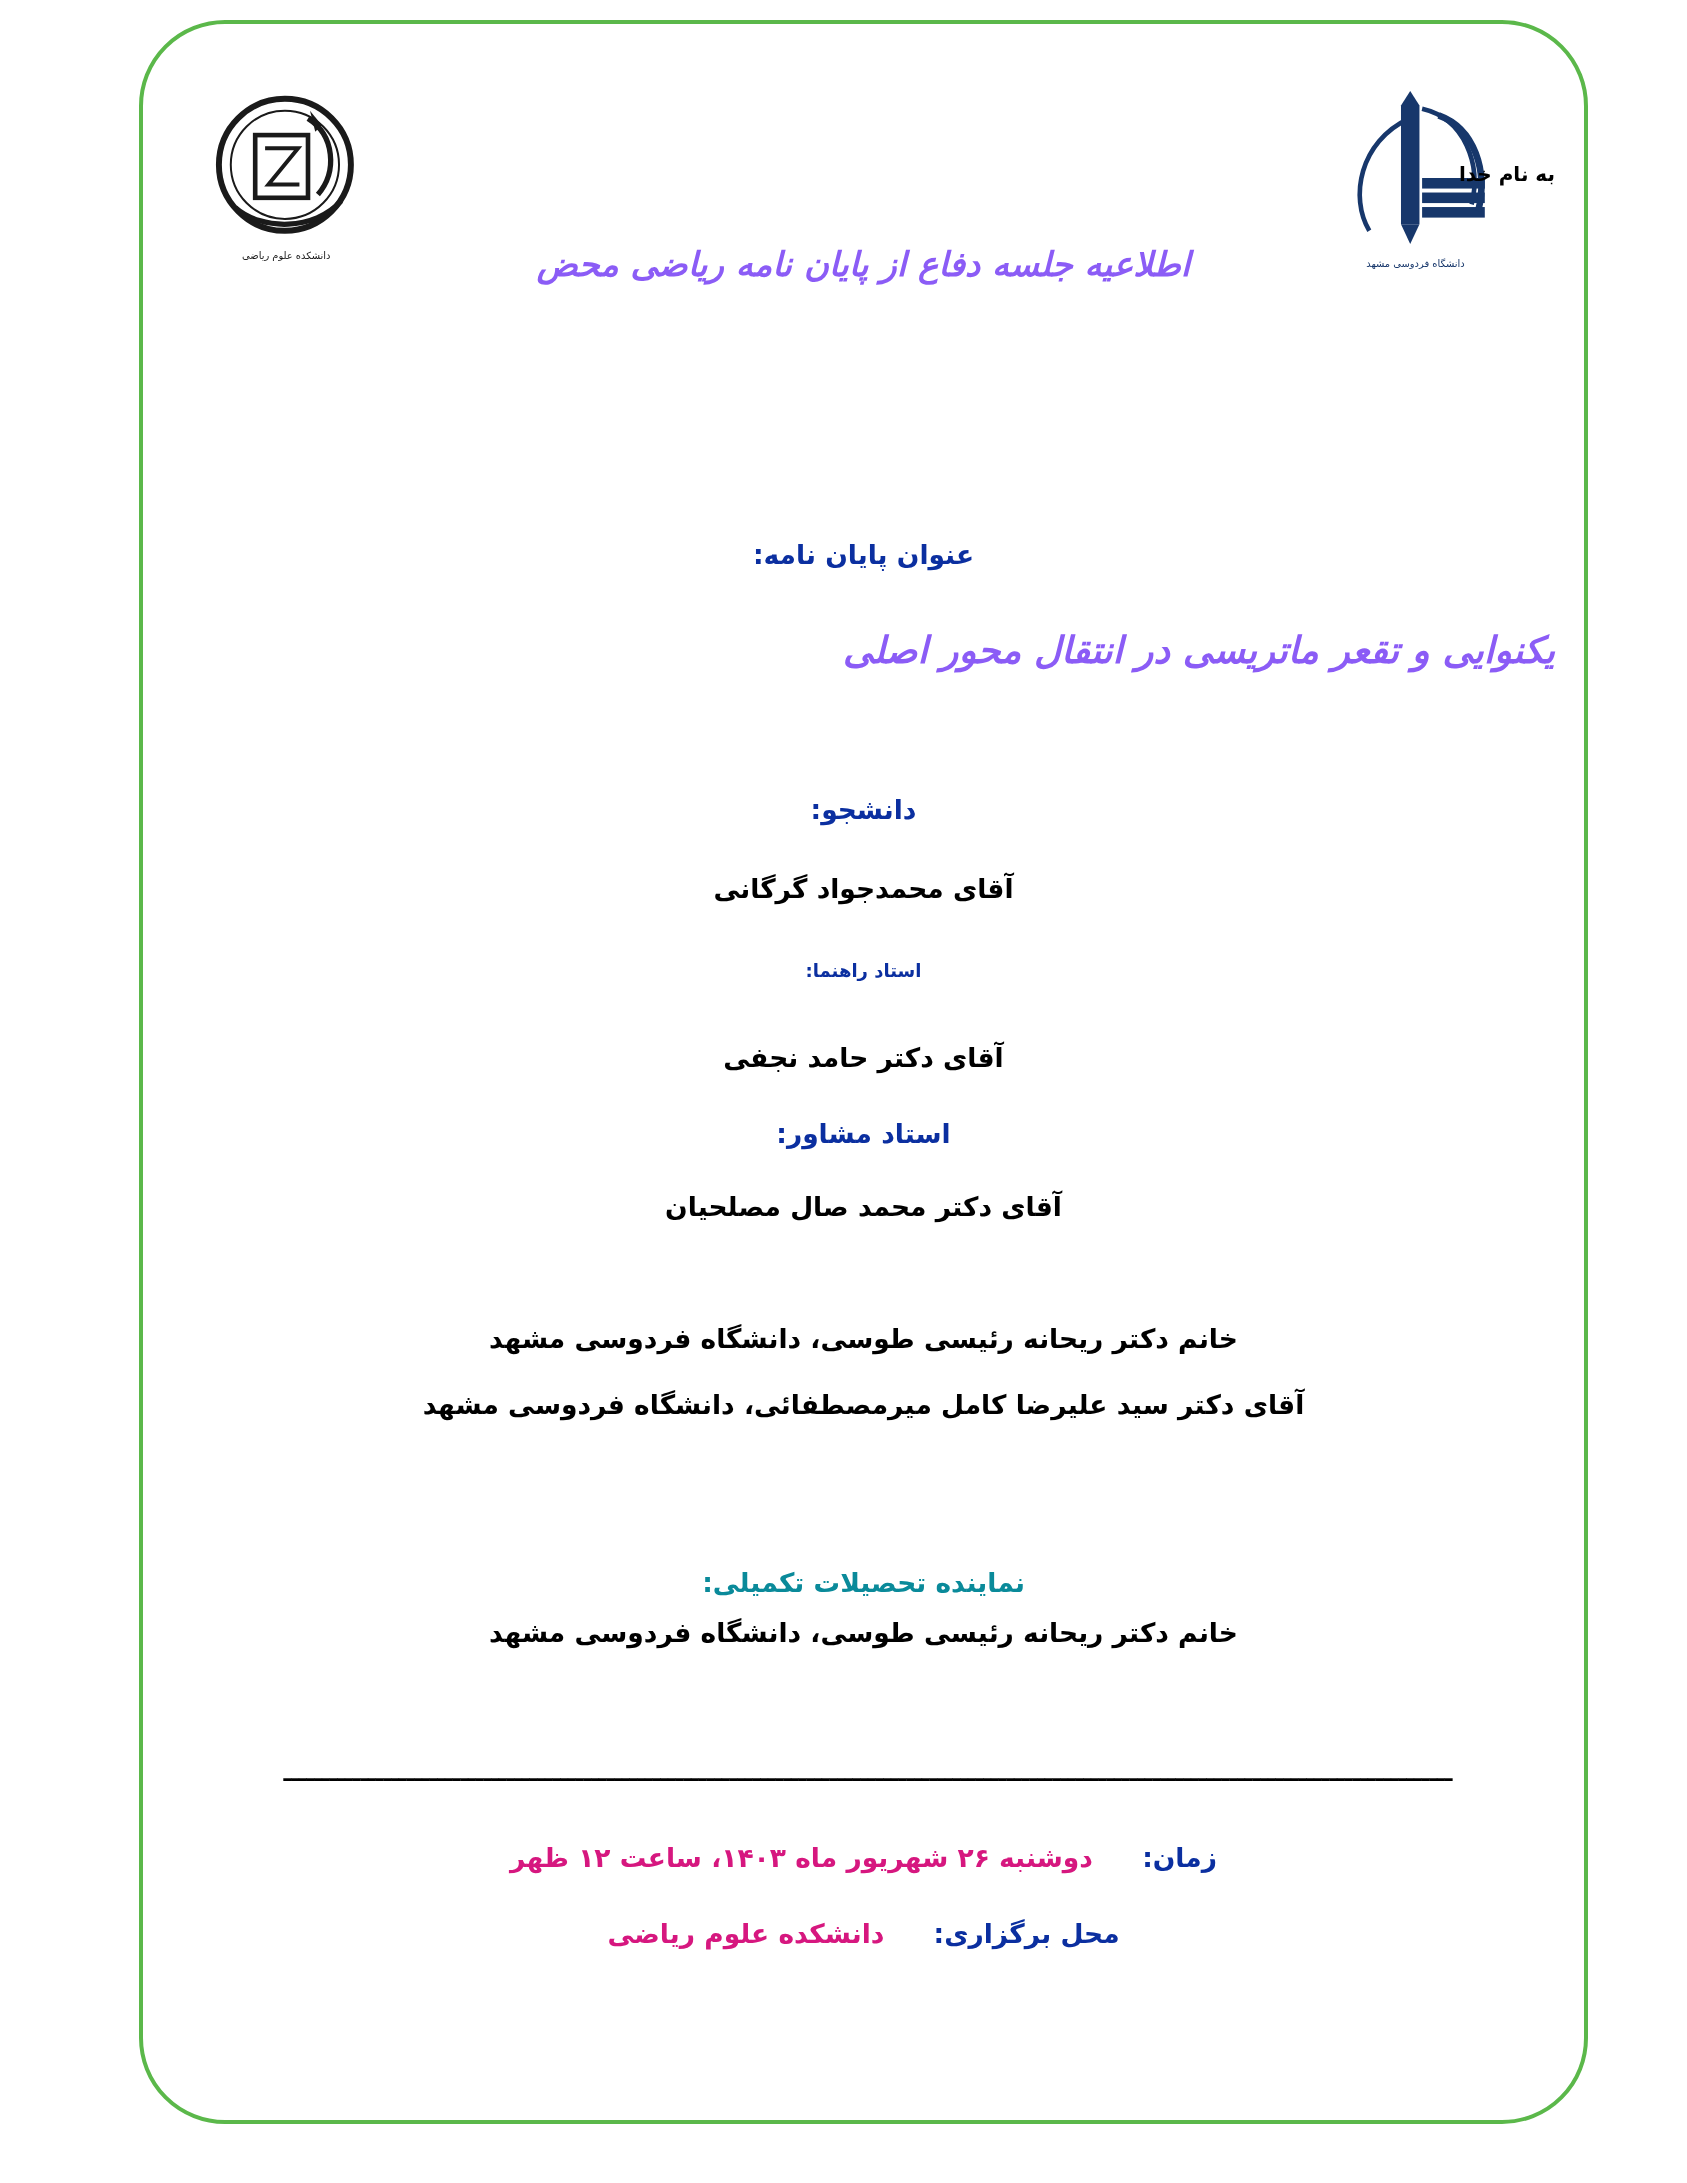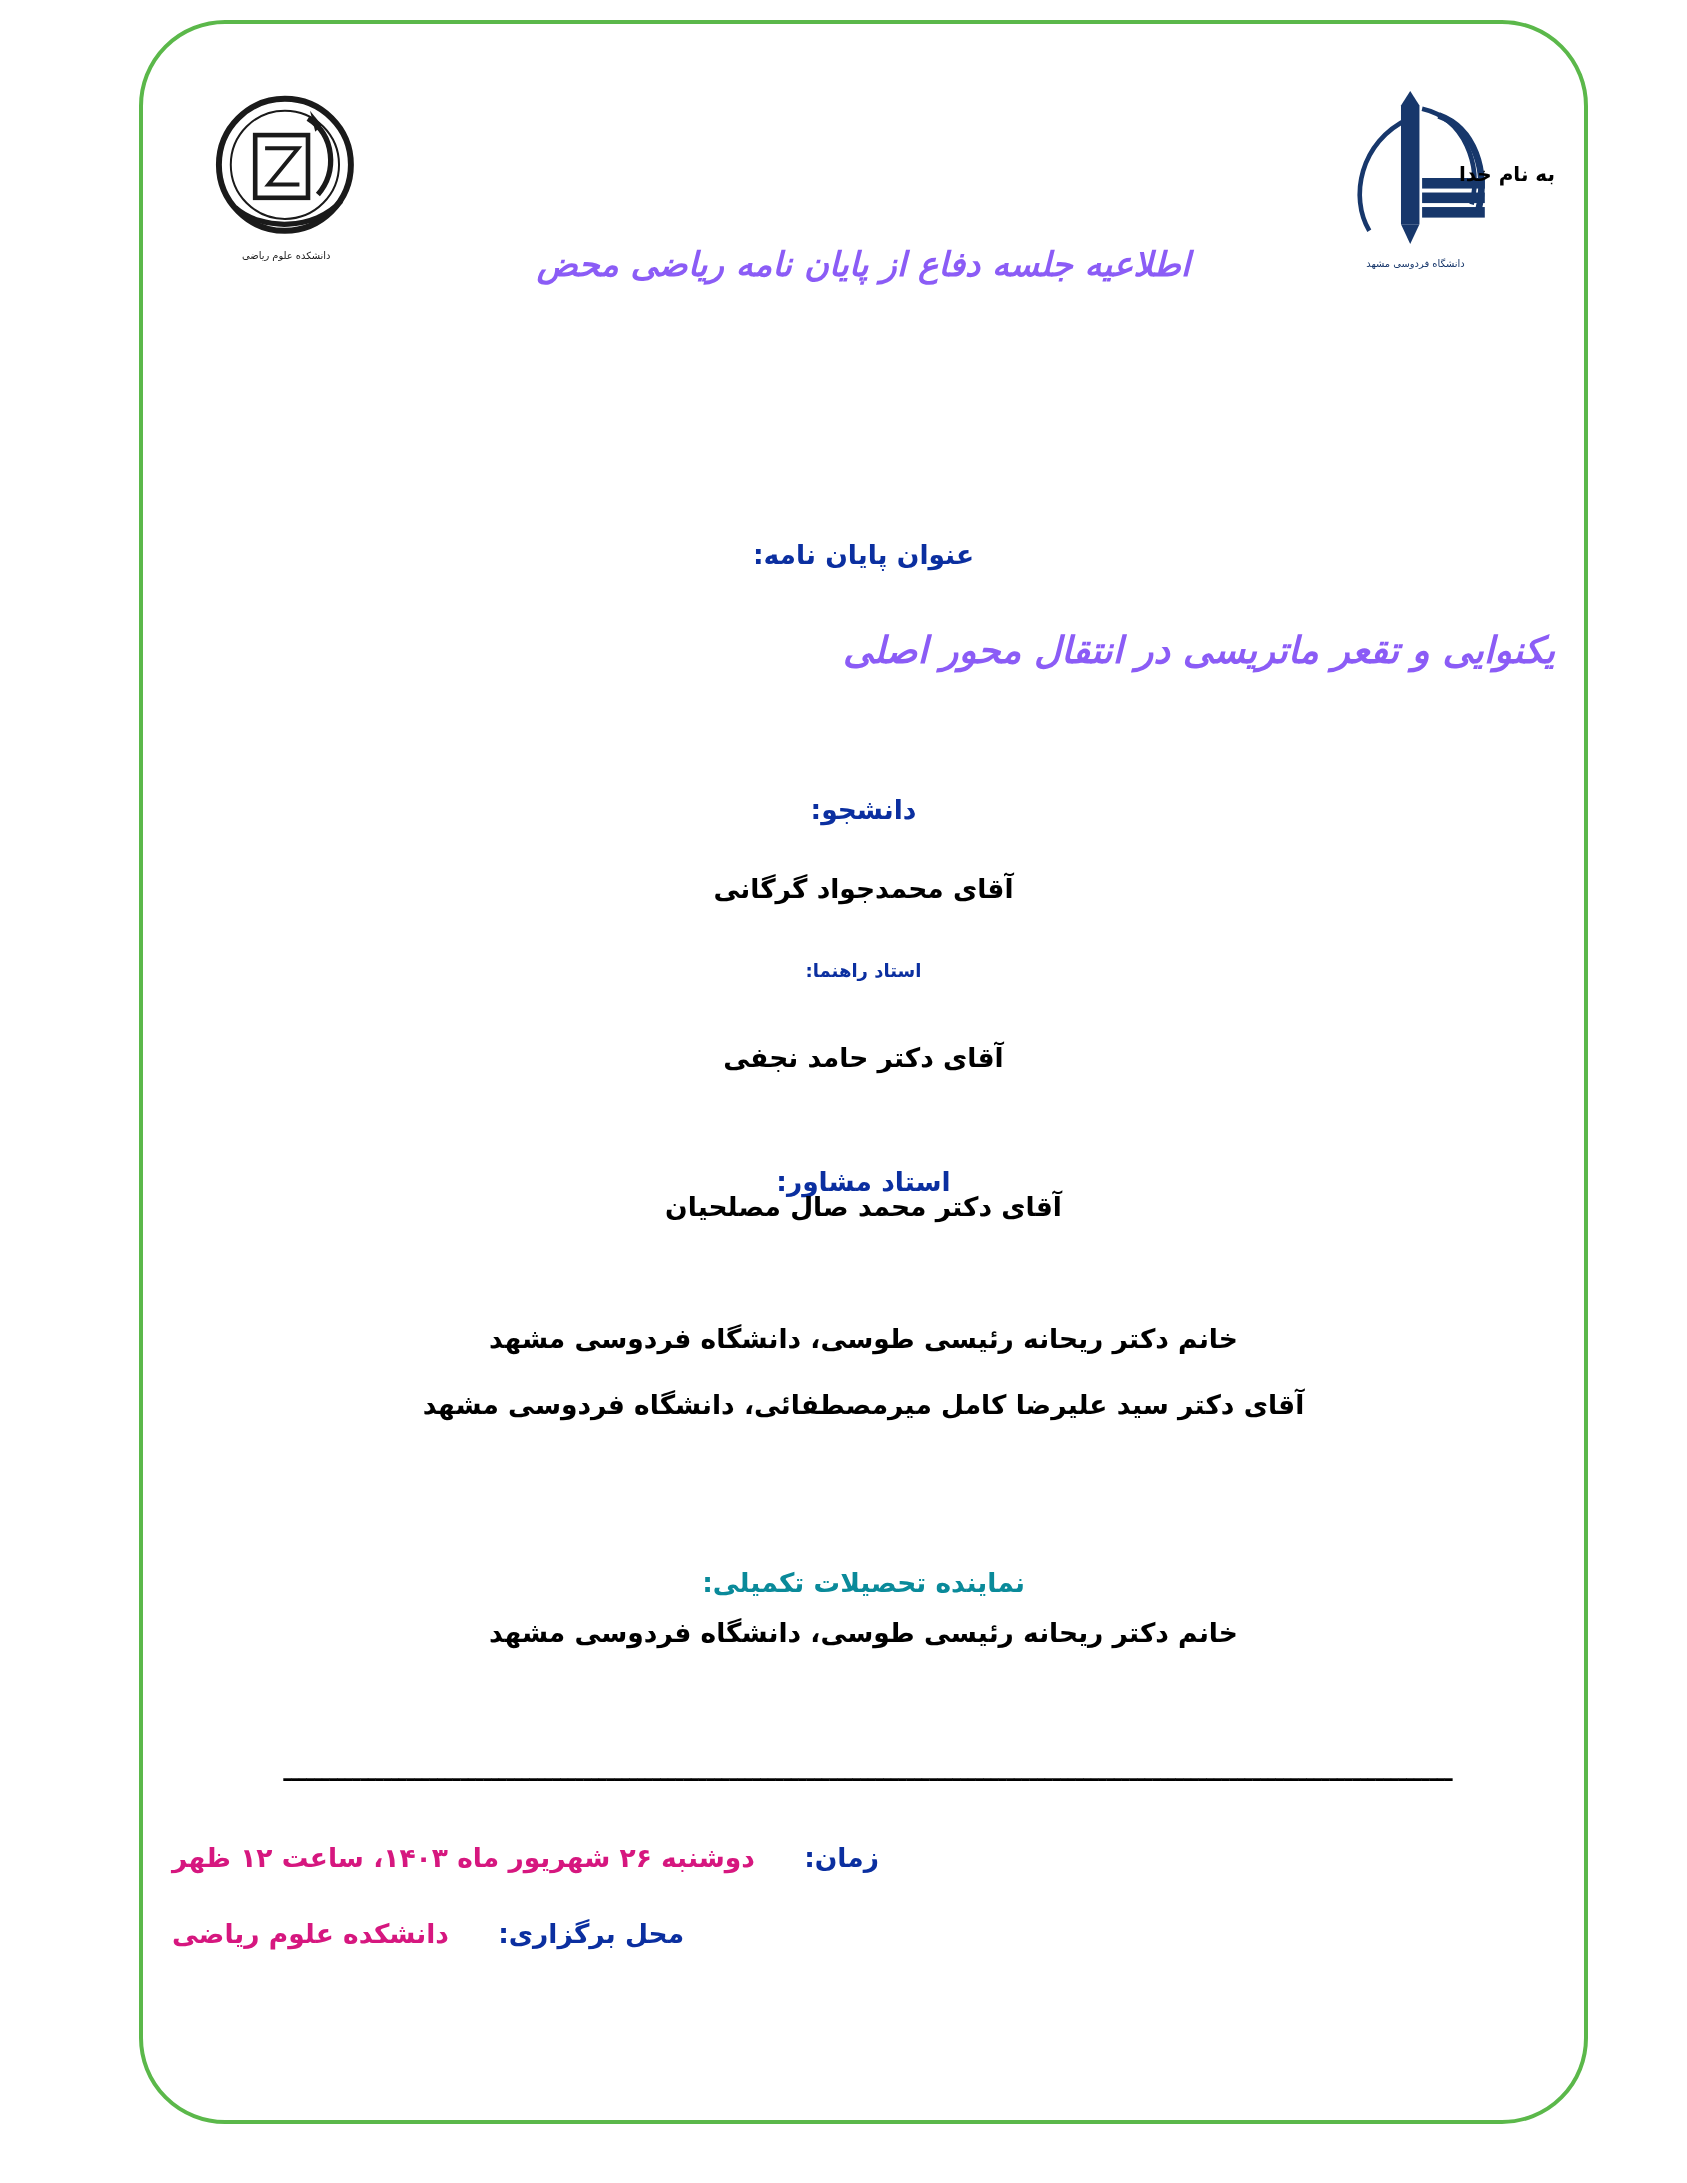--- a/index.html
+++ b/index.html
@@ -93,21 +93,21 @@
     font-size: 37px;
     color: #8b5cf6;
     font-weight: 700;
     font-family: "DejaVu Serif", serif;
     font-style: italic;
   }
   .r-student-label { top: 748px; font-size: 26.5px; }
   .r-student-value { top: 827px; font-size: 26.5px; }
   .r-sup-label { top: 914px; font-size: 18px; }
   .r-sup-value { top: 996px; font-size: 26.5px; }
-  .r-adv-label { top: 1072px; font-size: 26.5px; margin-top: 48px; }
+  .r-adv-label { top: 1072px; font-size: 26.5px; }
   .r-adv-value { top: 1145px; font-size: 26.5px; }
 
   .r-ref1 { top: 1277px; font-size: 26.5px; }
   .r-ref2 { top: 1343px; font-size: 26.5px; }
 
   .r-rep-label { top: 1489px; font-size: 26.5px; }
   .r-rep-value { top: 1571px; font-size: 26.5px; }
 
   .divider {
     position: absolute;
@@ -120,21 +120,21 @@
     letter-spacing: 0px;
     white-space: nowrap;
     overflow: hidden;
     font-weight: 700;
     margin-left: 9px;
   }
 
   .kv-row {
     position: absolute;
     left: 0; right: 0;
-    text-align: left;
+    text-align: center;
     font-size: 26.5px;
     font-weight: 700;
     white-space: nowrap;
   }
   .kv-row .k { color: #0b2fa0; }
   .kv-row .v { color: #d6177f; margin-right: 40px; }
 
   .r-time { top: 1796px; }
   .r-place { top: 1872px; }
 

